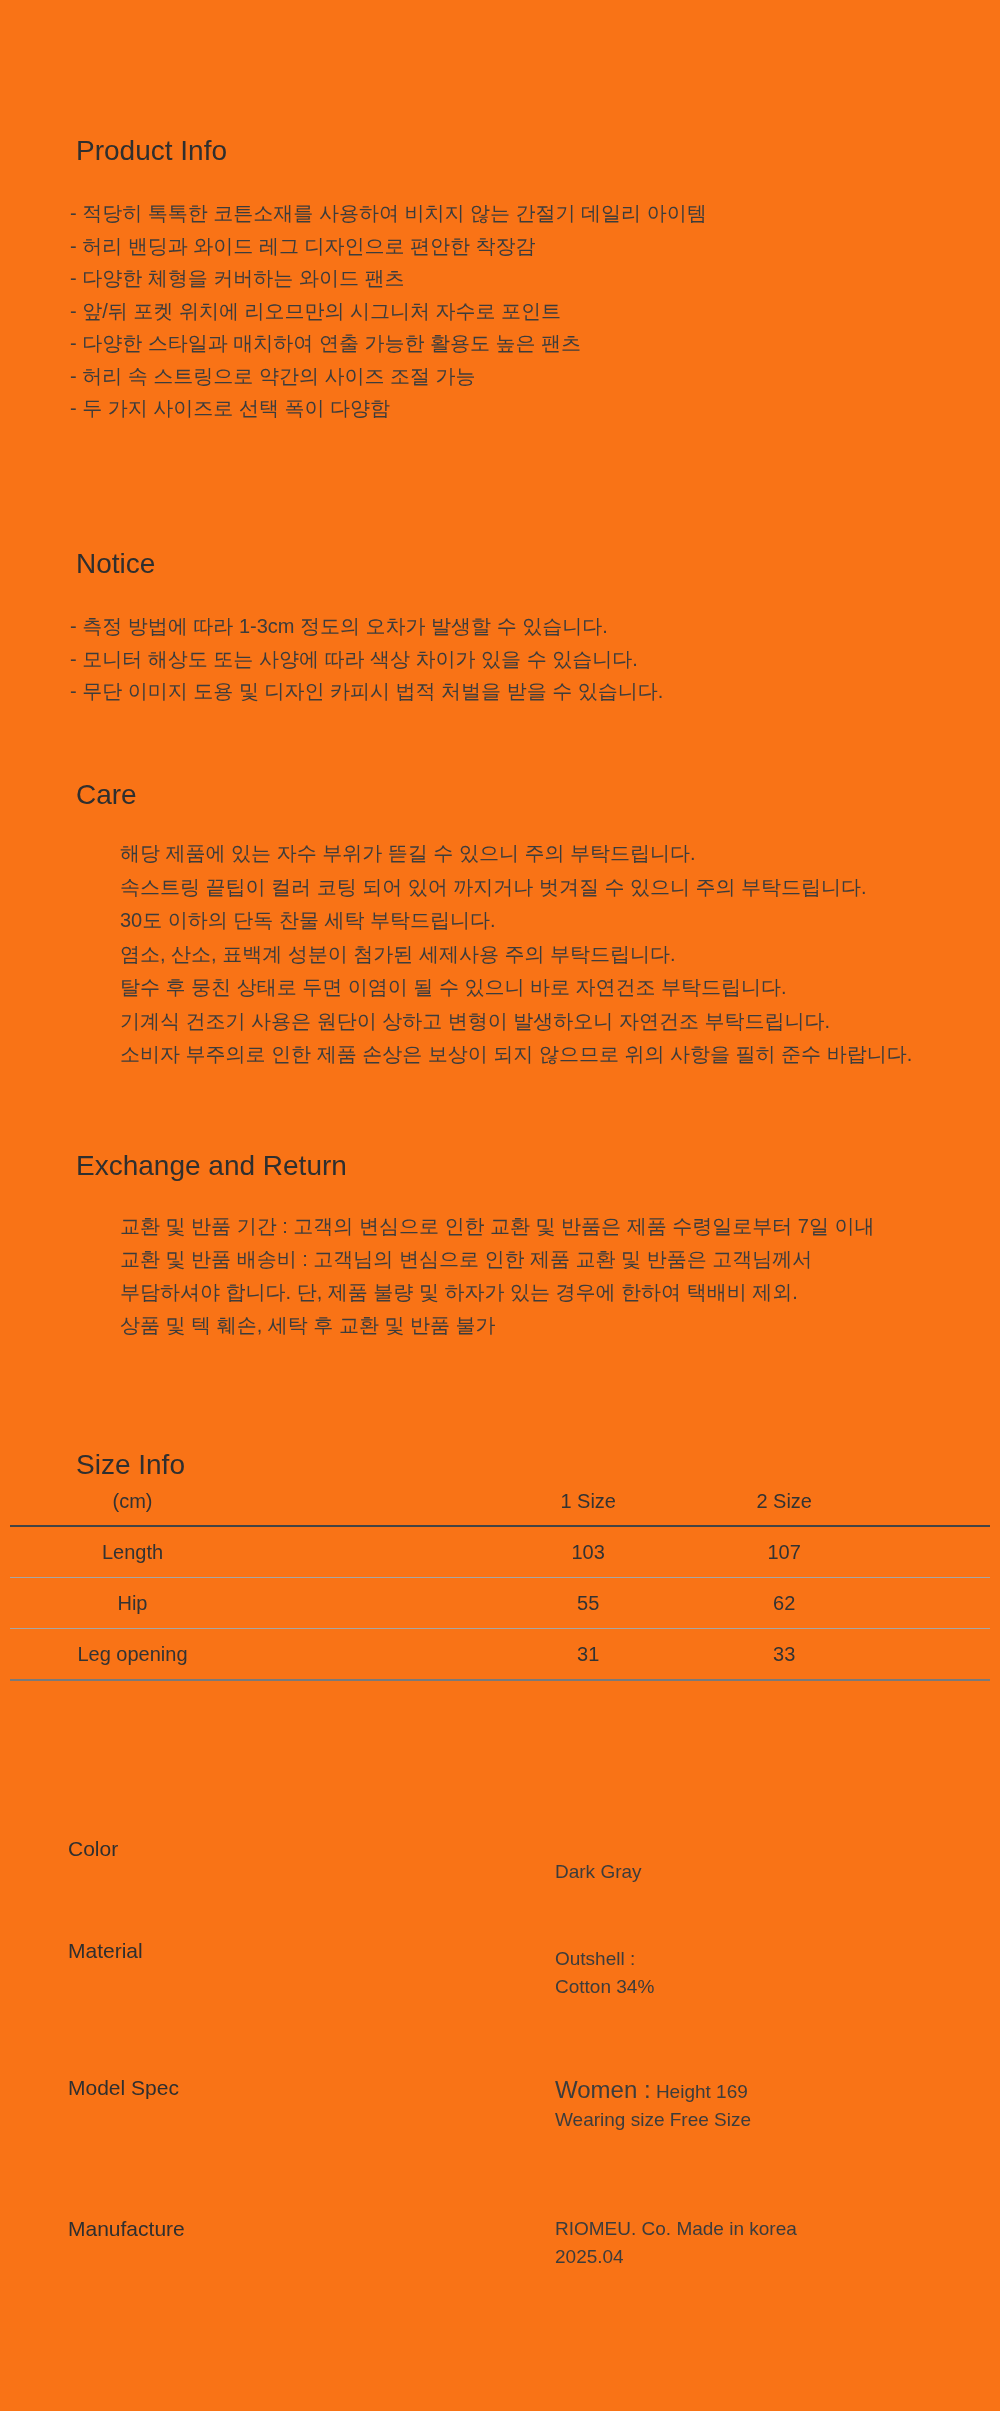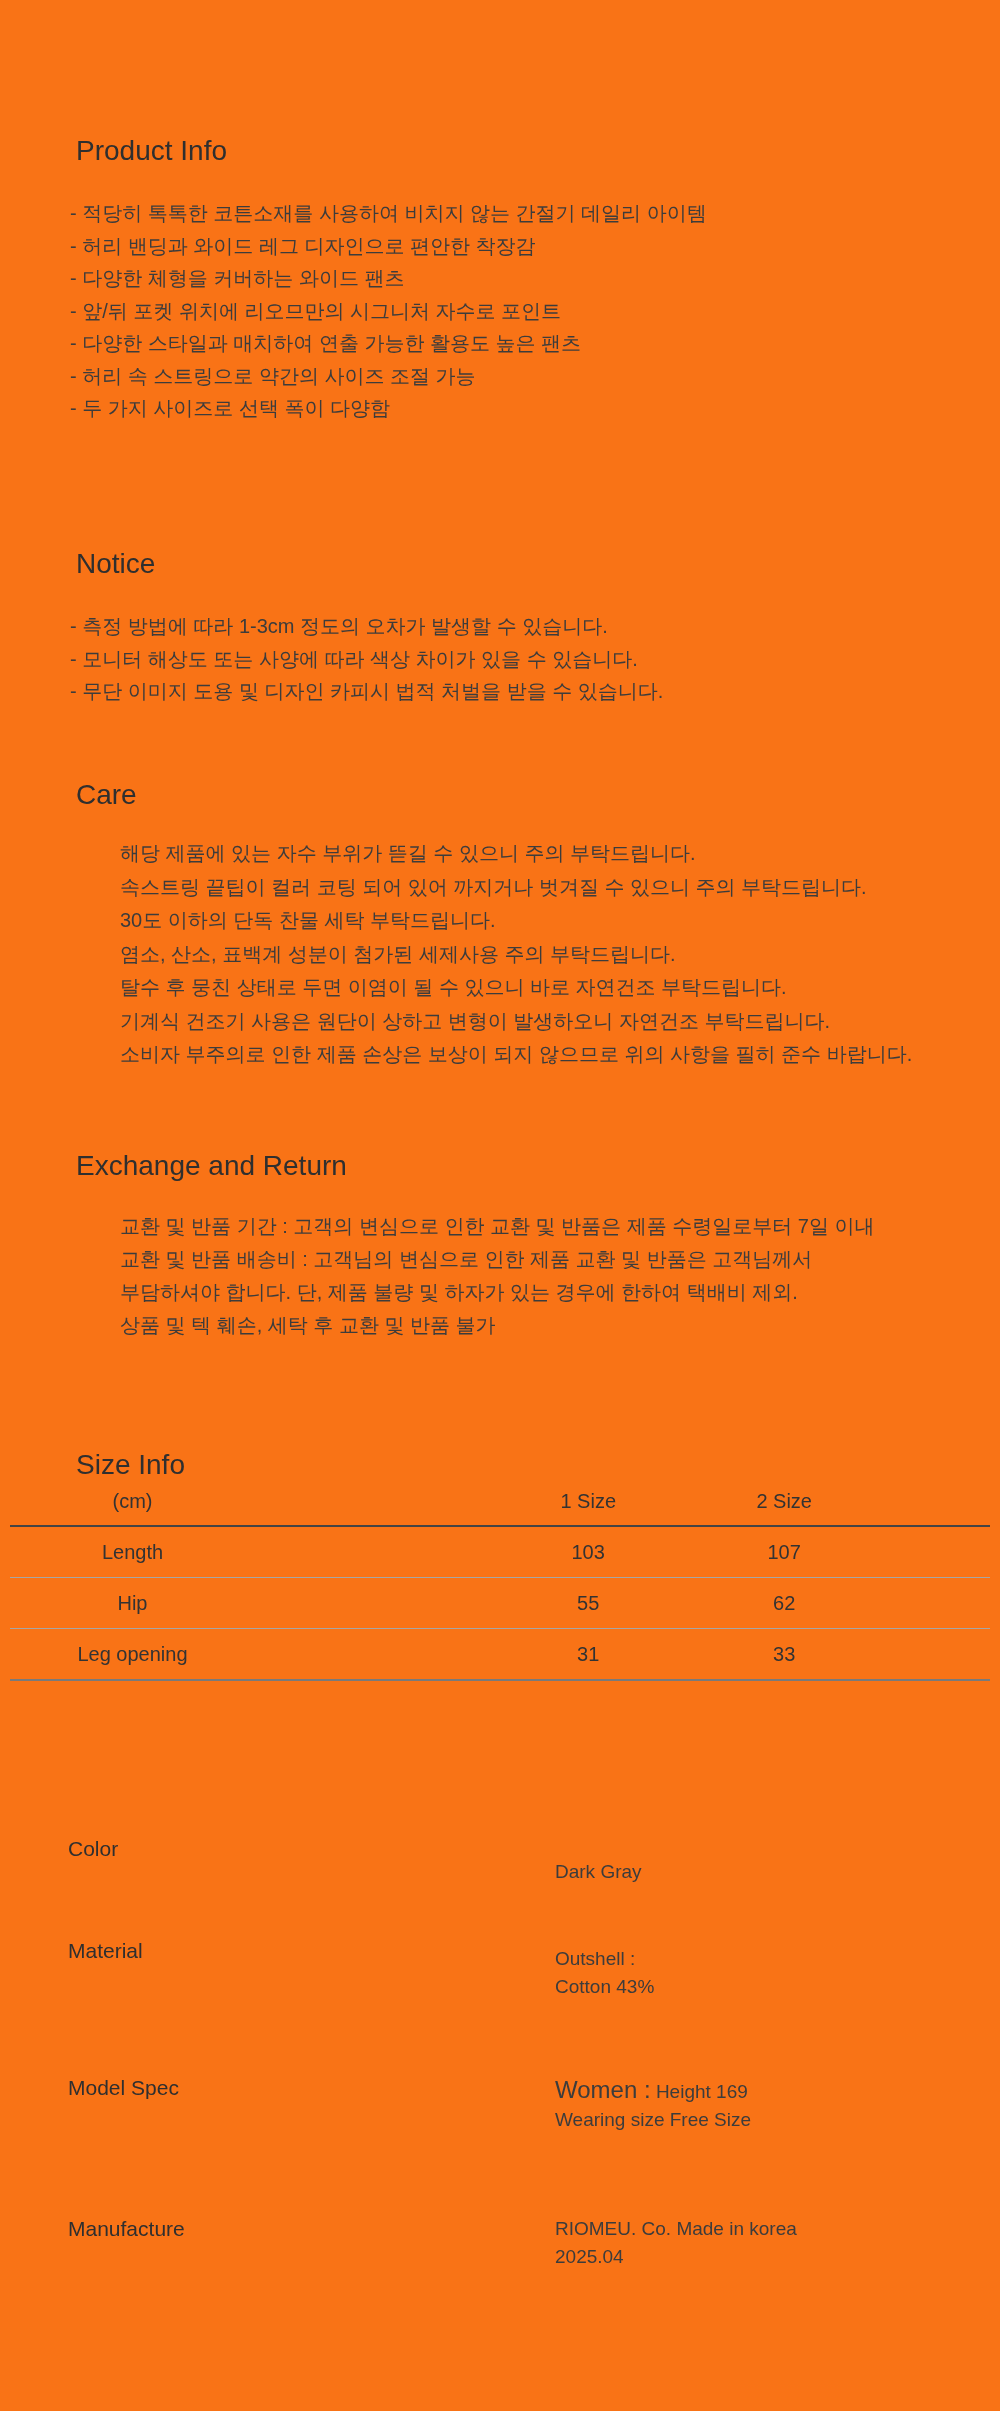--- a/index.html
+++ b/index.html
@@ -41,21 +41,21 @@
     width:980px;
     font-size:20px;
     color:#333333;
   }
   .trow{display:flex;align-items:center;}
   .trow .c1{width:25%;text-align:center;}
   .trow .c2{width:22%;}
   .trow .c3{width:24%;text-align:center;}
   .trow .c4{width:16%;text-align:center;}
   .trow .c5{width:13%;}
-  .thead{height:47px;border-bottom:2px solid #444444;justify-content:flex-end;}
+  .thead{height:47px;border-bottom:2px solid #444444;}
   .tdata{height:50px;border-bottom:1px solid #a6a6a6;}
   .tdata.last{border-bottom:2px solid #7a7a7a;}
   
   .spec-row{position:absolute;left:0;width:1000px;height:120px;}
   .spec-label{
     position:absolute;
     left:68px;top:0;
     font-size:21px;
     line-height:32px;
     color:#2f2f2f;
@@ -156,21 +156,21 @@
 
   <div class="spec-row" style="top:1833px;">
     <div class="spec-label">Color</div>
     <div class="spec-value" style="top:25px;">Dark Gray</div>
   </div>
 
   <div class="spec-row" style="top:1935px;padding-left:17px;">
     <div class="spec-label">Material</div>
     <div class="spec-value" style="top:10px;">
       <div>Outshell :</div>
-      <div>Cotton 43%</div>
+      <div>Cotton 34%</div>
     </div>
   </div>
 
   <div class="spec-row" style="top:2072px;">
     <div class="spec-label">Model Spec</div>
     <div class="spec-value" style="top:4px;">
       <div><span class="spec-emph">Women :</span> <span>Height 169</span></div>
       <div>Wearing size Free Size</div>
     </div>
   </div>

